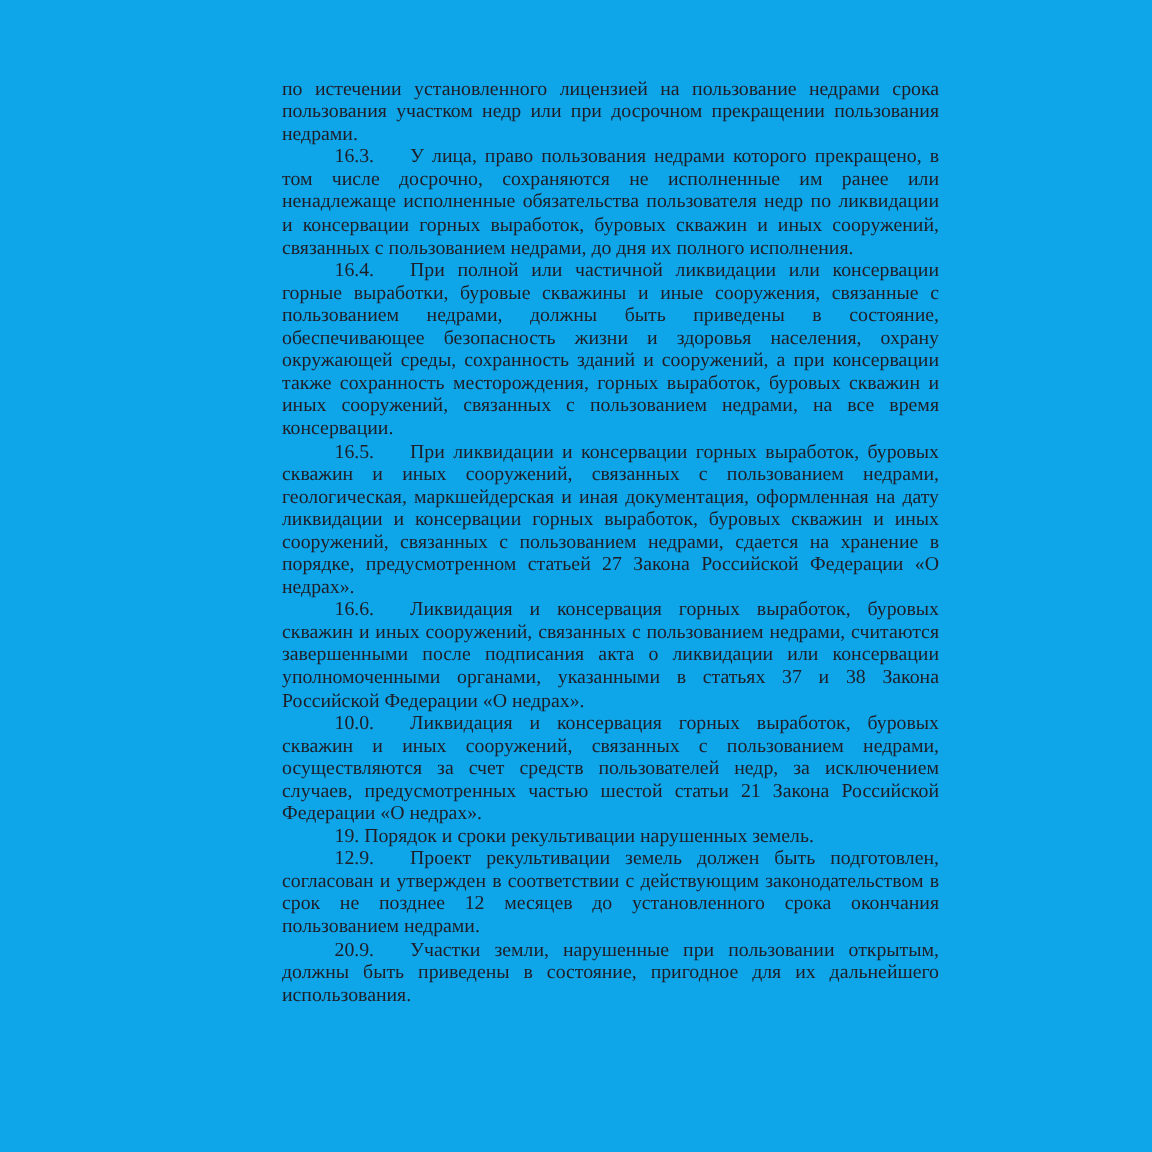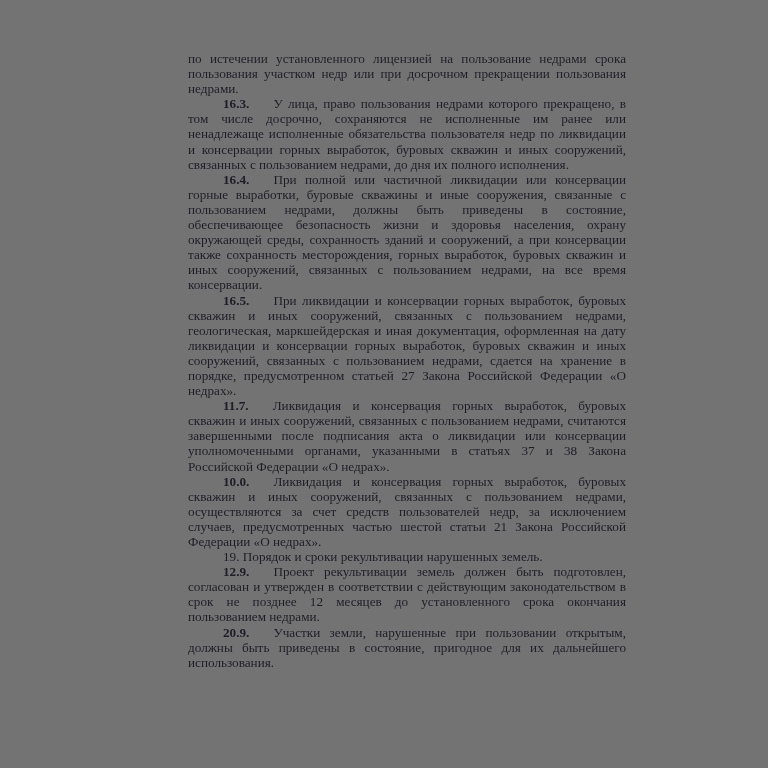--- a/index.html
+++ b/index.html
@@ -10,41 +10,41 @@
   body {
     width: 768px;
     height: 768px;
     position: relative;
     overflow: hidden;
     font-family: "Liberation Serif", "DejaVu Serif", serif;
   }
   .page {
     position: absolute;
     inset: 0;
-    background: #737373;
+    background: #0ea5e9;
   }
   .text-block {
     position: absolute;
     left: 188px;
     top: 51px;
     width: 438px;
     color: #1e1e28;
     font-size: 13.2px;
     line-height: 15.1px;
   }
   p.para {
     margin: 0;
     padding: 0;
     text-align: justify;
   }
   p.para.indent {
     text-indent: 35px;
   }
   .clause-num {
-    font-weight: bold;
+    font-weight: normal;
   }
   .num-gap {
     display: inline-block;
     width: 24px;
   }
   .page-number {
     position: absolute;
     left: 188px;
     top: 721px;
     width: 433px;
@@ -60,21 +60,21 @@
 <div class="page">
   <div class="text-block" id="text-block">
   <p class="para"><span class="para-text">по истечении установленного лицензией на пользование недрами срока пользования участком недр или при досрочном прекращении пользования недрами.</span></p>
 
   <p class="para indent"><b class="clause-num">16.3.</b><span class="num-gap"></span><span class="para-text">У лица, право пользования недрами которого прекращено, в том числе досрочно, сохраняются не исполненные им ранее или ненадлежаще исполненные обязательства пользователя недр по ликвидации и консервации горных выработок, буровых скважин и иных сооружений, связанных с пользованием недрами, до дня их полного исполнения.</span></p>
 
   <p class="para indent"><b class="clause-num">16.4.</b><span class="num-gap"></span><span class="para-text">При полной или частичной ликвидации или консервации горные выработки, буровые скважины и иные сооружения, связанные с пользованием недрами, должны быть приведены в состояние, обеспечивающее безопасность жизни и здоровья населения, охрану окружающей среды, сохранность зданий и сооружений, а при консервации также сохранность месторождения, горных выработок, буровых скважин и иных сооружений, связанных с пользованием недрами, на все время консервации.</span></p>
 
   <p class="para indent"><b class="clause-num">16.5.</b><span class="num-gap"></span><span class="para-text">При ликвидации и консервации горных выработок, буровых скважин и иных сооружений, связанных с пользованием недрами, геологическая, маркшейдерская и иная документация, оформленная на дату ликвидации и консервации горных выработок, буровых скважин и иных сооружений, связанных с пользованием недрами, сдается на хранение в порядке, предусмотренном статьей 27 Закона Российской Федерации «О недрах».</span></p>
 
-  <p class="para indent"><b class="clause-num">11.7.</b><span class="num-gap"></span><span class="para-text">Ликвидация и консервация горных выработок, буровых скважин и иных сооружений, связанных с пользованием недрами, считаются завершенными после подписания акта о ликвидации или консервации уполномоченными органами, указанными в статьях 37 и 38 Закона Российской Федерации «О недрах».</span></p>
+  <p class="para indent"><b class="clause-num">16.6.</b><span class="num-gap"></span><span class="para-text">Ликвидация и консервация горных выработок, буровых скважин и иных сооружений, связанных с пользованием недрами, считаются завершенными после подписания акта о ликвидации или консервации уполномоченными органами, указанными в статьях 37 и 38 Закона Российской Федерации «О недрах».</span></p>
 
   <p class="para indent"><b class="clause-num">10.0.</b><span class="num-gap"></span><span class="para-text">Ликвидация и консервация горных выработок, буровых скважин и иных сооружений, связанных с пользованием недрами, осуществляются за счет средств пользователей недр, за исключением случаев, предусмотренных частью шестой статьи 21 Закона Российской Федерации «О недрах».</span></p>
 
   <p class="para indent"><span class="para-text">19. Порядок и сроки рекультивации нарушенных земель.</span></p>
 
   <p class="para indent"><b class="clause-num">12.9.</b><span class="num-gap"></span><span class="para-text">Проект рекультивации земель должен быть подготовлен, согласован и утвержден в соответствии с действующим законодательством в срок не позднее 12 месяцев до установленного срока окончания пользованием недрами.</span></p>
 
 
   <p class="para indent"><b class="clause-num">20.9.</b><span class="num-gap"></span><span class="para-text">Участки земли, нарушенные при пользовании открытым, должны быть приведены в состояние, пригодное для их дальнейшего использования.</span></p>
 </div>

